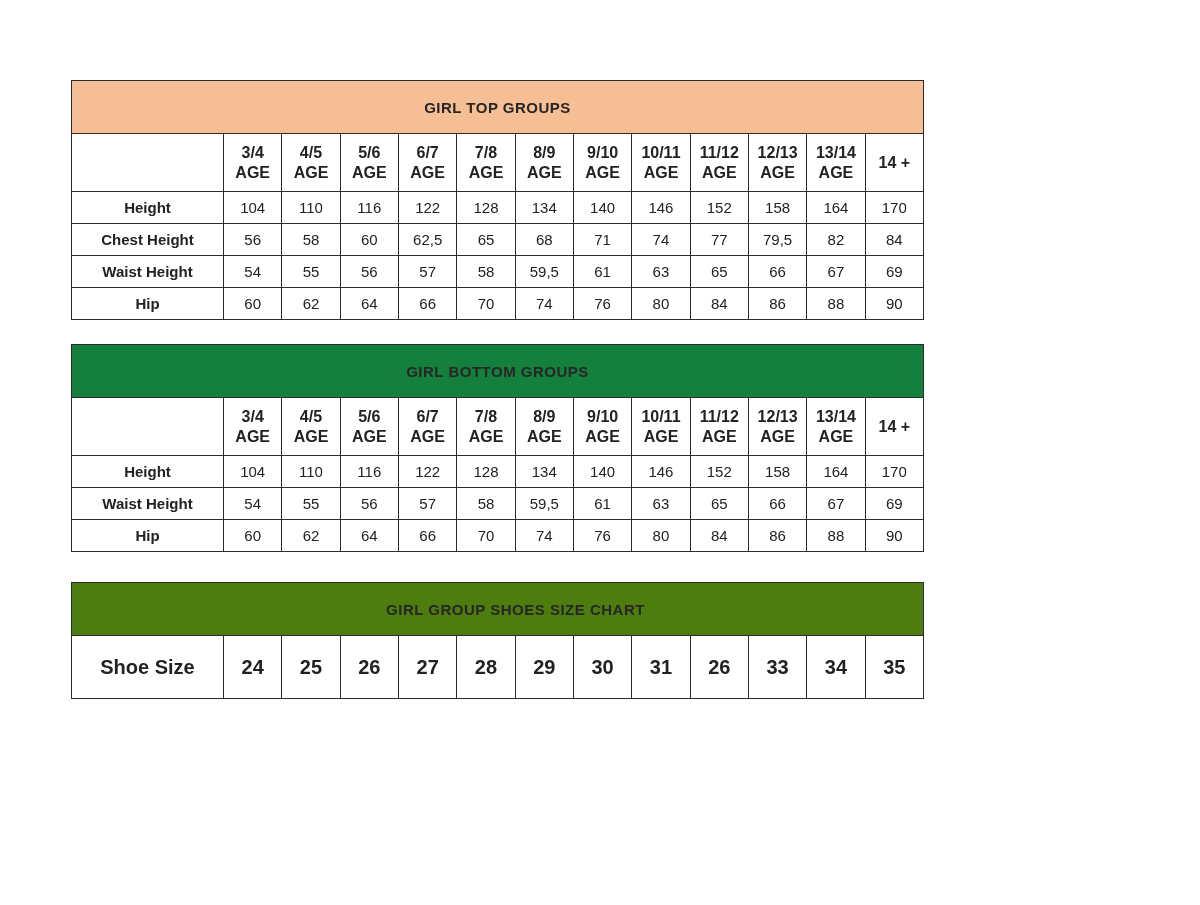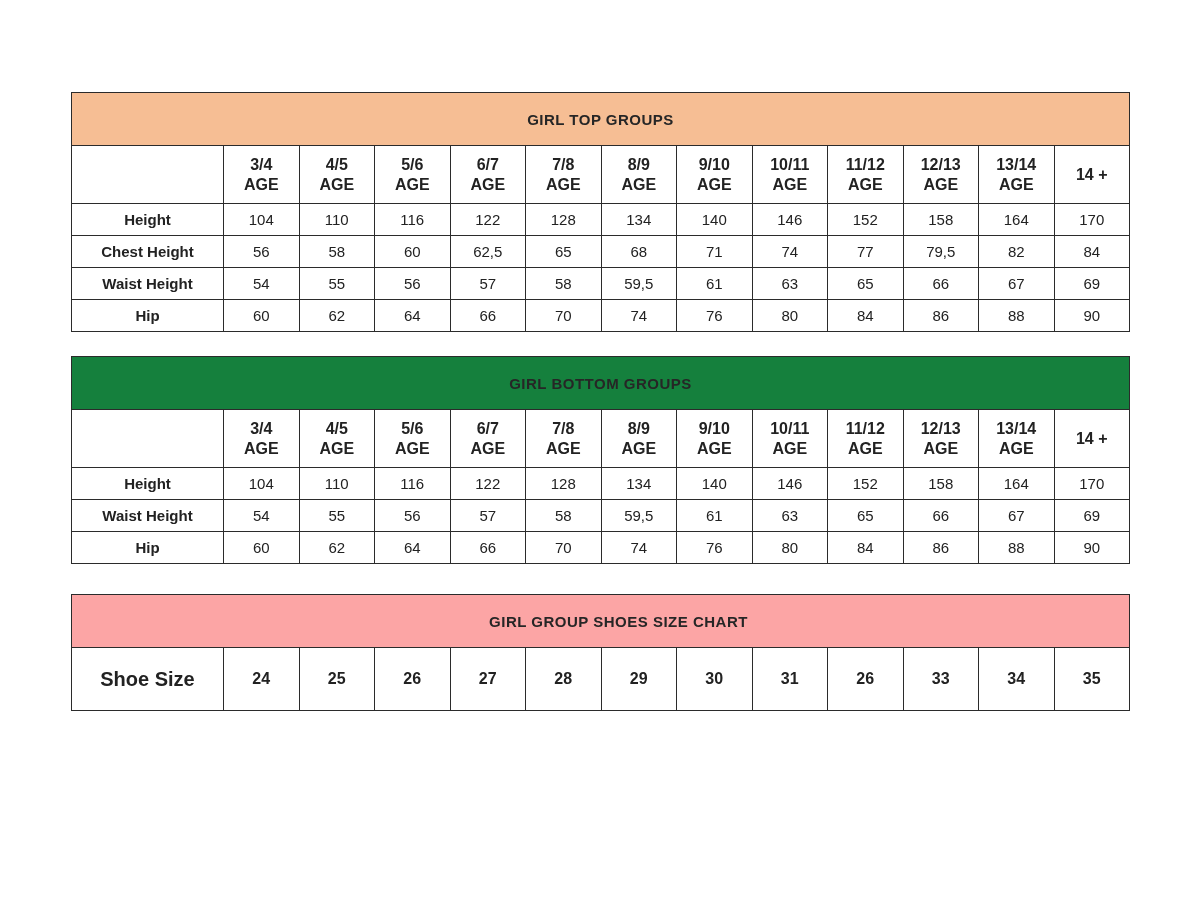--- a/index.html
+++ b/index.html
@@ -12,22 +12,22 @@
     width: 1200px;
     height: 905px;
     background: #ffffff;
     font-family: "Liberation Sans", sans-serif;
     color: #222222;
     overflow: hidden;
   }
   #tables-container {
     position: absolute;
     left: 71px;
-    top: 92px;
-    width: 1059px;
+    top: 80px;
+    width: 853px;
   }
   table.size-table {
     border-collapse: collapse;
     width: 100%;
     table-layout: fixed;
   }
   table.size-table-0 { margin-bottom: 24px; }
   table.size-table-1 { margin-bottom: 30px; }
   table.size-table td {
     border: 1.5px solid #2b2b2b;
@@ -48,21 +48,21 @@
     font-weight: bold;
     font-size: 16px;
     line-height: 1.25;
   }
   tr.data-row td {
     height: 31px;
   }
   tr.data-row.row-header td {
     height: 62px;
     font-weight: bold;
-    font-size: 16px;
+    font-size: 20px;
   }
   tr.data-row.row-header td.row-label {
     font-size: 20px;
   }
   td.row-label {
     text-align: left;
     padding-left: 12px;
     font-weight: bold;
     font-size: 15px;
     margin-top: 9px;
@@ -339,21 +339,21 @@
           <col>
           <col>
           <col>
           <col>
           <col>
           <col>
           <col>
         </colgroup>
         <tbody>
           <tr>
-            <td colspan="13" class="title-band" style="background: #fca5a5; padding-left: 36px;">GIRL GROUP SHOES SIZE CHART</td>
+            <td colspan="13" class="title-band" style="background: #4d7c0f; padding-left: 36px;">GIRL GROUP SHOES SIZE CHART</td>
           </tr>
           <tr class="data-row row-header">
             <td class="row-label">Shoe Size</td>
             <td class="value-cell">24</td>
             <td class="value-cell">25</td>
             <td class="value-cell">26</td>
             <td class="value-cell">27</td>
             <td class="value-cell">28</td>
             <td class="value-cell">29</td>
             <td class="value-cell">30</td>

